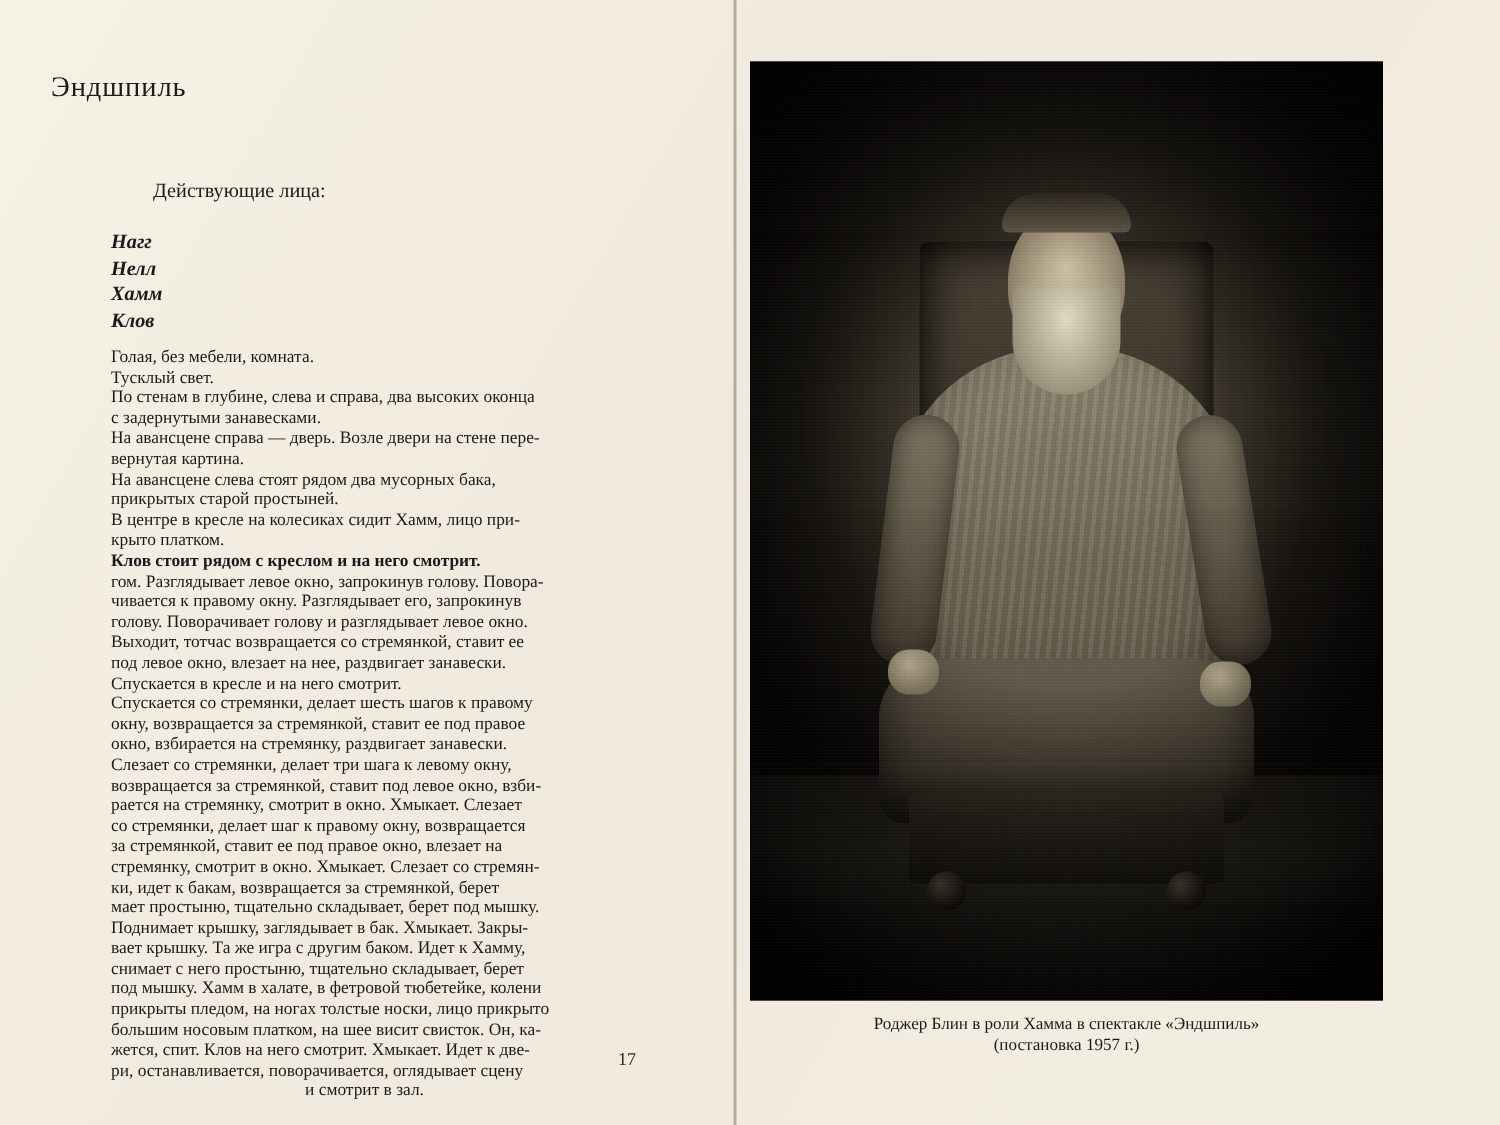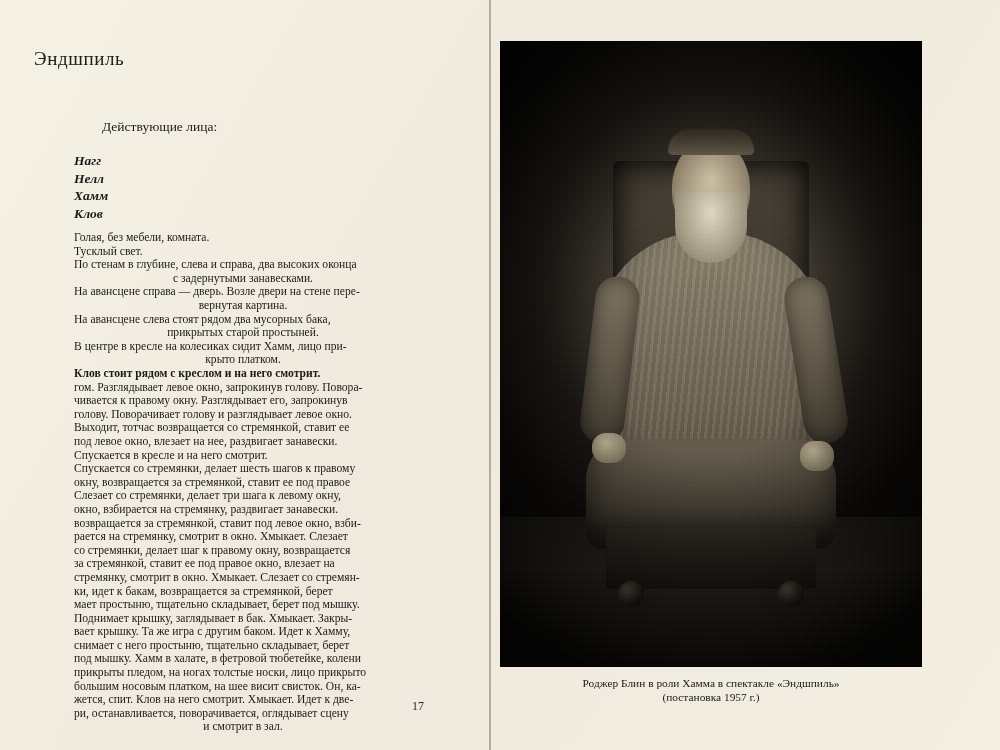--- a/index.html
+++ b/index.html
@@ -84,21 +84,21 @@
     width: 338px;
     font-size: 11.6px;
     line-height: 13.6px;
     text-align: justify;
   }
   .stage-block p {
     margin: 0;
     text-indent: 0;
   }
   .indent-center {
-    text-align: center;
+    text-align: left;
   }
   .bold { font-weight: bold; }
 
   .body-block {
     position: absolute;
     left: 74px;
     top: 367px;
     width: 338px;
     font-size: 11.6px;
     line-height: 13.6px;
@@ -313,22 +313,22 @@
       <div class="body-block">
         <p class="bold">Клов стоит рядом с креслом и на него смотрит.</p>
         <p>гом. Разглядывает левое окно, запрокинув голову. Повора-</p>
         <p>чивается к правому окну. Разглядывает его, запрокинув</p>
         <p>голову. Поворачивает голову и разглядывает левое окно.</p>
         <p>Выходит, тотчас возвращается со стремянкой, ставит ее</p>
         <p>под левое окно, влезает на нее, раздвигает занавески.</p>
         <p>Спускается в кресле и на него смотрит.</p>
         <p>Спускается со стремянки, делает шесть шагов к правому</p>
         <p>окну, возвращается за стремянкой, ставит ее под правое</p>
+        <p>окно, взбирается на стремянку, раздвигает занавески.</p>
         <p>Слезает со стремянки, делает три шага к левому окну,</p>
-        <p>окно, взбирается на стремянку, раздвигает занавески.</p>
         <p>возвращается за стремянкой, ставит под левое окно, взби-</p>
         <p>рается на стремянку, смотрит в окно. Хмыкает. Слезает</p>
         <p>со стремянки, делает шаг к правому окну, возвращается</p>
         <p>за стремянкой, ставит ее под правое окно, влезает на</p>
         <p>стремянку, смотрит в окно. Хмыкает. Слезает со стремян-</p>
         <p>ки, идет к бакам, возвращается за стремянкой, берет</p>
         <p>мает простыню, тщательно складывает, берет под мышку.</p>
         <p>Поднимает крышку, заглядывает в бак. Хмыкает. Закры-</p>
         <p>вает крышку. Та же игра с другим баком. Идет к Хамму,</p>
         <p>снимает с него простыню, тщательно складывает, берет</p>

